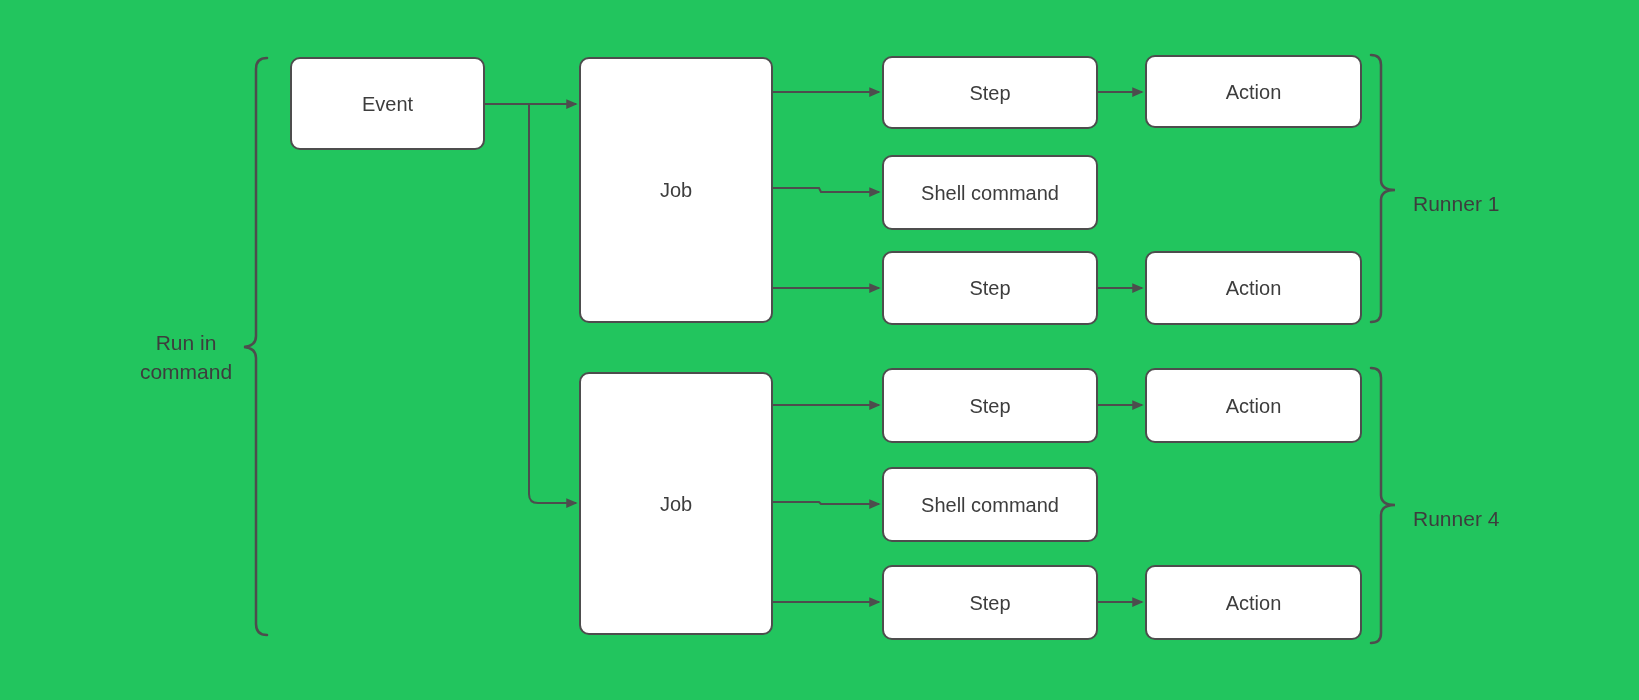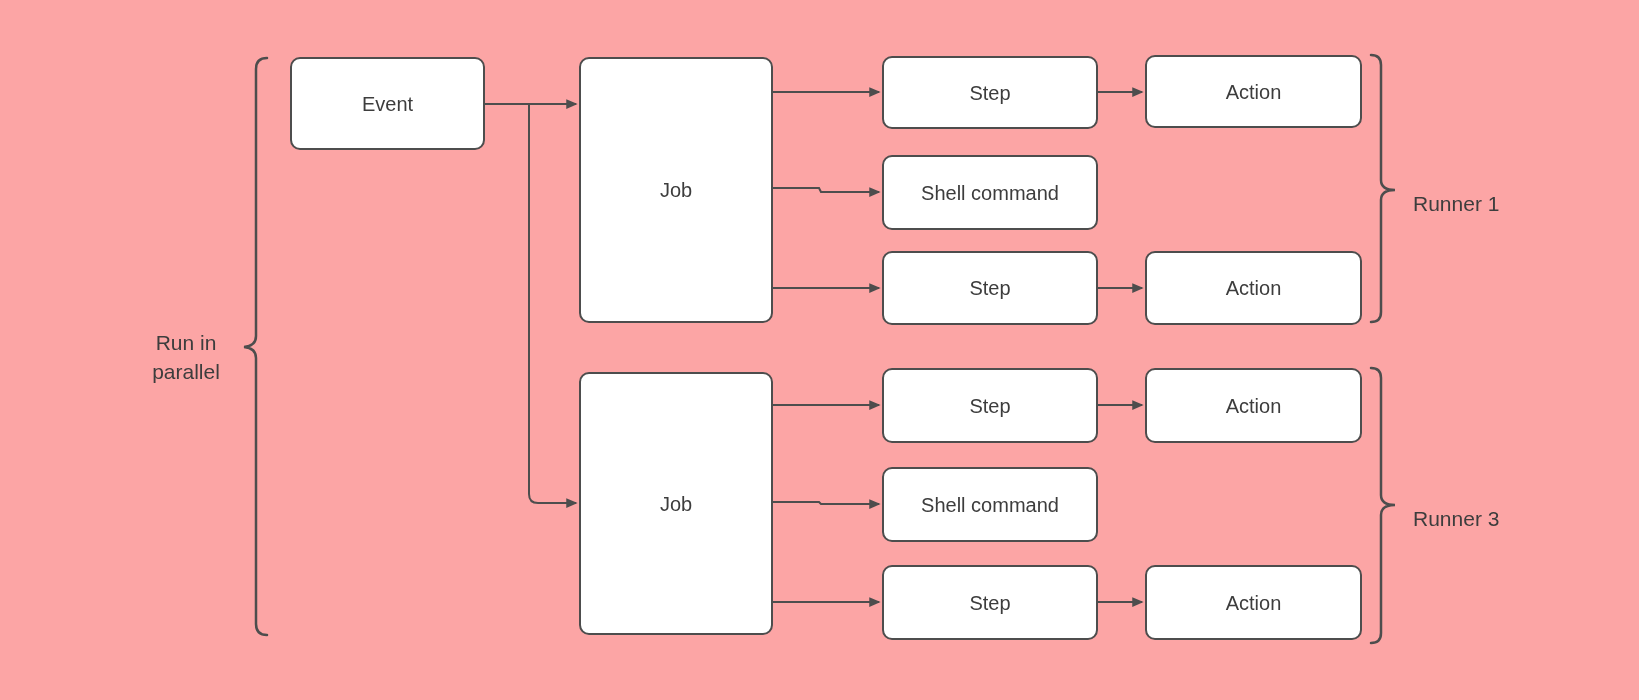--- a/index.html
+++ b/index.html
@@ -1,19 +1,19 @@
 <!DOCTYPE html>
 <html><head>
 <meta charset="utf-8">
 <style>
   html,body{margin:0;padding:0;background:#ffffff;}
   #canvas{
     position:relative;
     width:1639px;height:700px;
-    background:#fca5a5;
+    background:#22c55e;
     font-family:"Liberation Sans", sans-serif;
     overflow:hidden;
   }
   #wires{position:absolute;left:0;top:0;width:1639px;height:700px;}
   .node{
     position:absolute;
     box-sizing:border-box;
     background:#ffffff;
     border:2.5px solid #4d4d4d;
     border-radius:10px;
@@ -120,19 +120,19 @@
   </div>
 
   <div class="node" style="left:1145px;top:368px;width:217px;height:75px">
     <span class="node-label">Action</span>
   </div>
 
   <div class="node" style="left:1145px;top:565px;width:217px;height:75px">
     <span class="node-label">Action</span>
   </div>
 
-  <div class="side-label wrap" style="left:132px;top:316px;width:108px">Run in parallel</div>
+  <div class="side-label wrap" style="left:132px;top:316px;width:108px">Run in command</div>
 
   <div class="side-label" style="left:1413px;top:177px">Runner 1</div>
 
-  <div class="side-label" style="left:1413px;top:492px">Runner 3</div>
+  <div class="side-label" style="left:1413px;top:492px">Runner 4</div>
 
 </div>
 
 </body></html>

